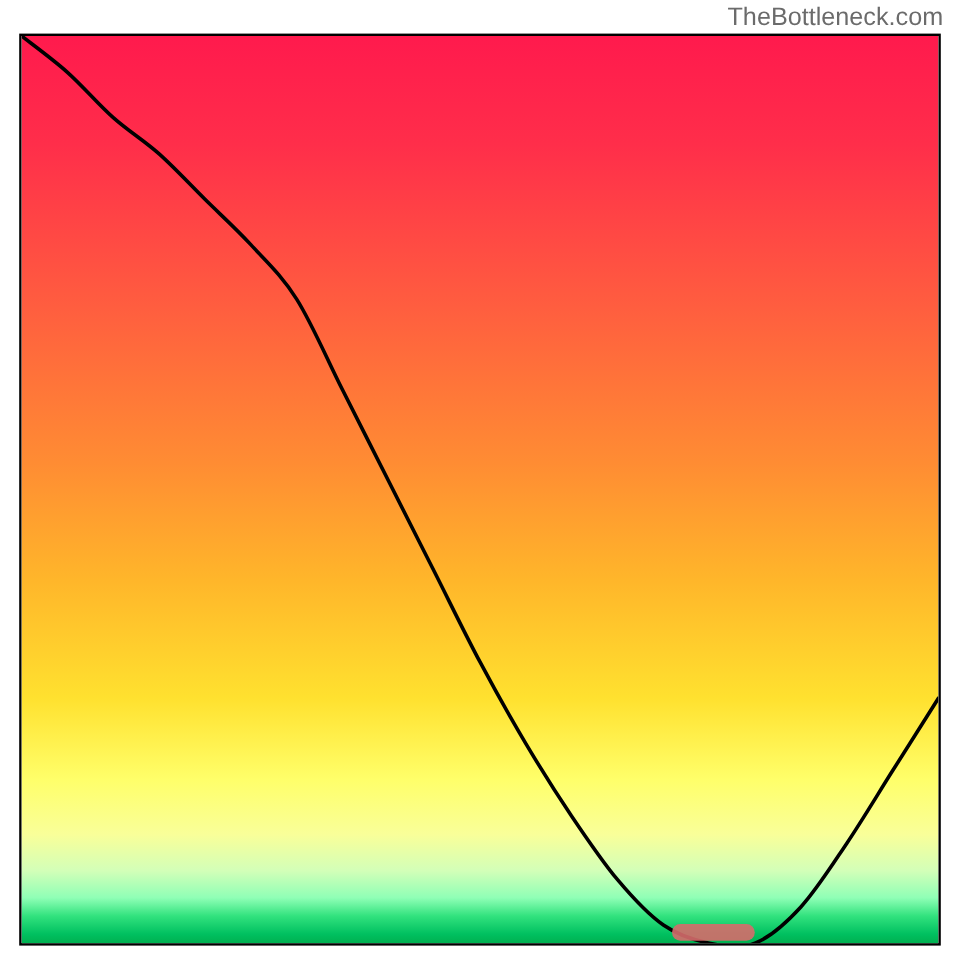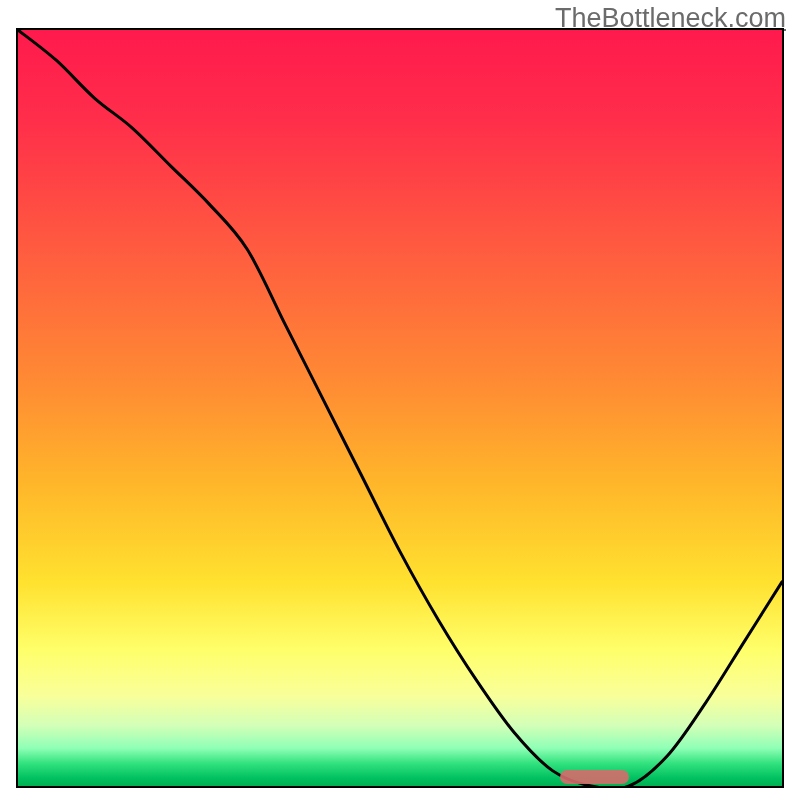--- a/index.html
+++ b/index.html
@@ -56,24 +56,23 @@
     height: 14px;
     border-radius: 7px;
     background: #d66b6b;
     opacity: 0.9;
   }
   .watermark {
     position: absolute;
     top: 3px;
     right: 14px;
     font-family: sans-serif;
-    font-size: 27px;
+    font-size: 21px;
     color: #6b6b6b;
     user-select: none;
-    text-decoration: underline;
   }
 </style>
 </head>
 <body>
 
 <div class="watermark">TheBottleneck.com</div>
 
 <div class="frame">
 
   <div class="gradient"></div>

